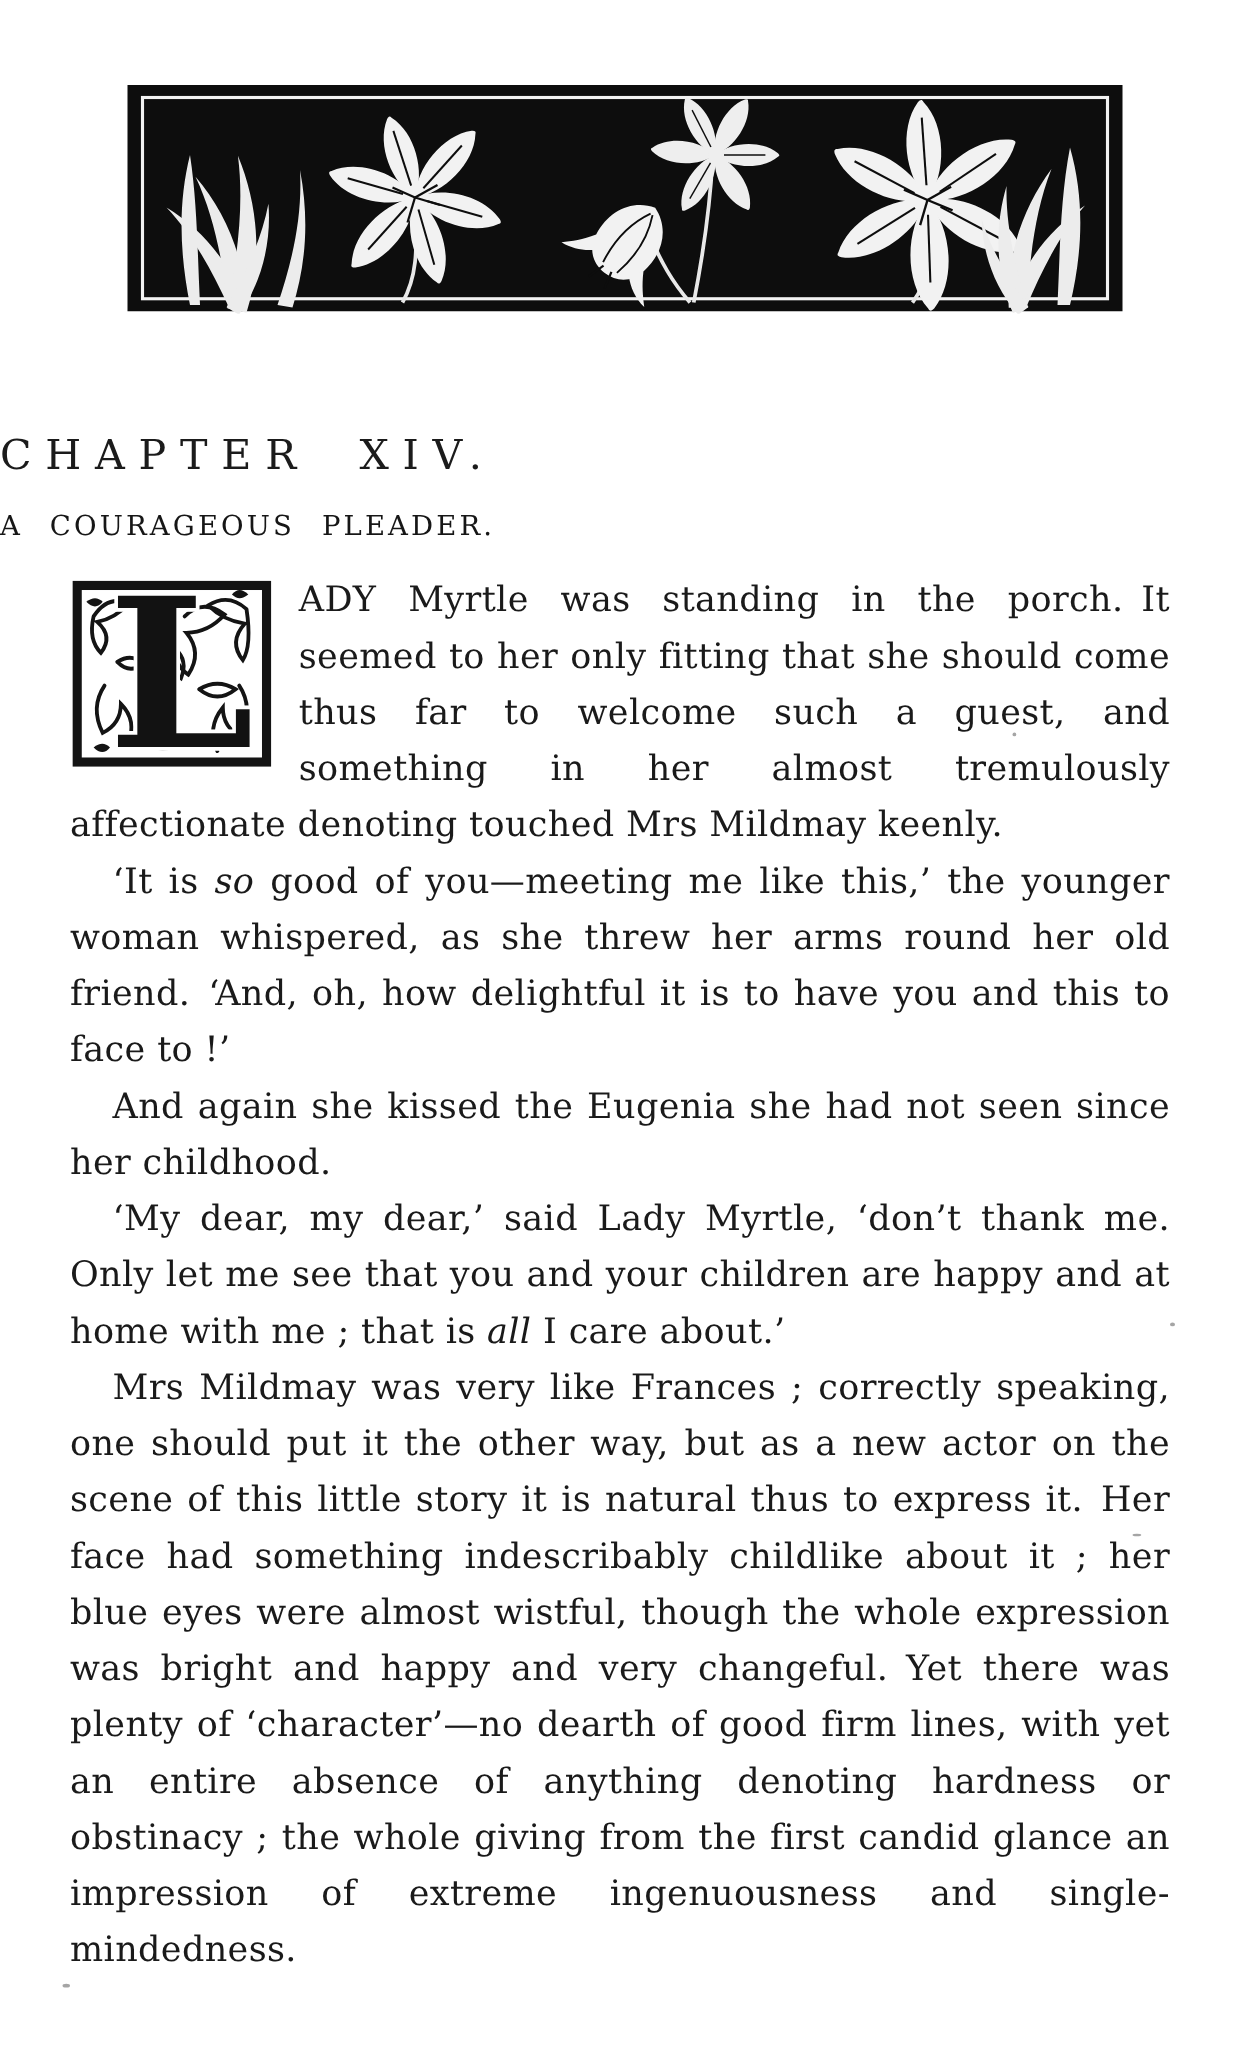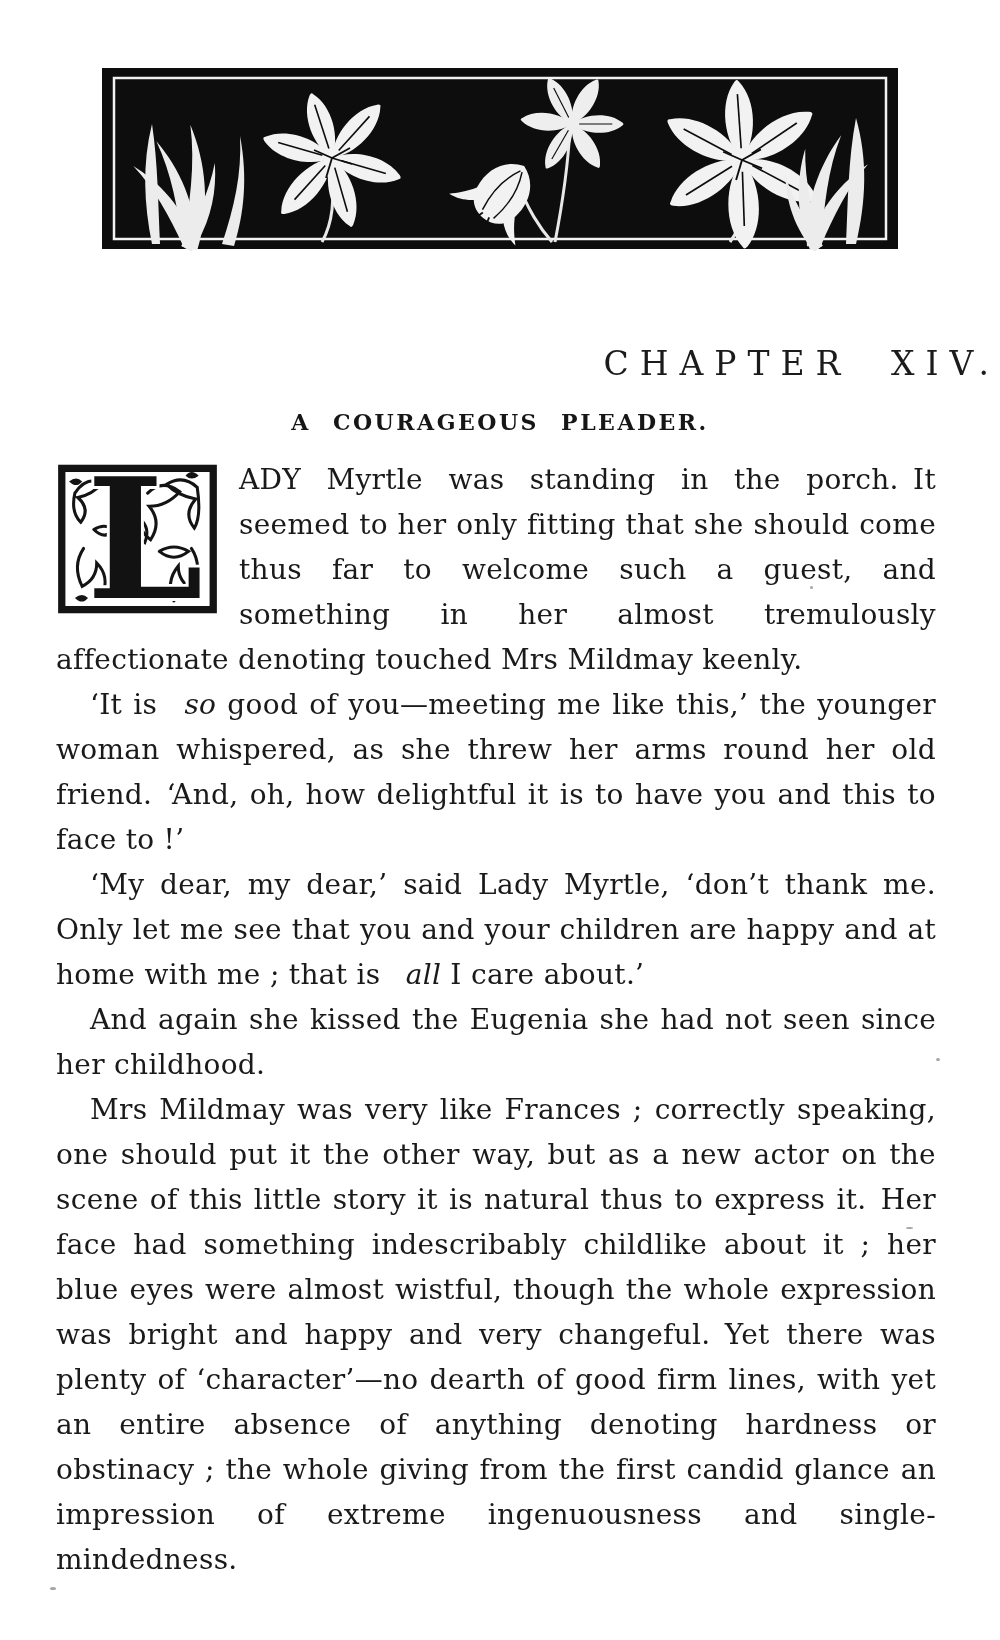--- a/index.html
+++ b/index.html
@@ -6,38 +6,38 @@
   body {
     width:1000px; height:1640px; position:relative; overflow:hidden;
     font-family:"DejaVu Serif", serif; color:#1a1a1a;
   }
   .page { width:1000px; height:1640px; position:relative; }
 
   .banner-wrap { width:800px; height:185px; margin:66px auto 0 auto; }
   .banner-wrap svg { display:block; }
 
   .chapter-title {
-    margin:96px 0 0 0; text-align:right;
+    margin:96px 0 0 0; text-align:left;
     font-size:33px; line-height:1; font-weight:normal;
     letter-spacing:11px; word-spacing:18px; color:#1b1b1b;
   }
   .chapter-subtitle {
-    margin:31px 0 16px 0; text-align:center;
-    font-size:22px; line-height:1; font-weight:bold;
+    margin:31px 0 16px 0; text-align:left;
+    font-size:22px; line-height:1; font-weight:normal;
     letter-spacing:2.5px; word-spacing:12px; color:#161616;
   }
 
   .body-text {
     margin:24px 64px 0 56px;
     font-size:28px; line-height:45px;
     text-align:justify; letter-spacing:0.3px;
   }
   .para { margin:0; padding:0; }
   .para.indent { text-indent:34px; }
-  .para i { font-style:italic;margin-left:16px; }
+  .para i { font-style:italic; }
 
   .dropcap-box {
     float:left; width:163px; height:150px;
     margin:7px 20px 6px 0;
   }
   .dropcap-box svg { display:block; width:163px; height:150px; }
 
   .speck { position:absolute; background:#8f8f8f; border-radius:50%; opacity:.8; }
 </style>
 </head>
@@ -189,22 +189,22 @@
             <path d="M8 12 q5 -4 9 0 q-4 5 -9 0 Z"></path>
             <path d="M98 90 q-5 4 -9 0 q4 -5 9 0 Z"></path>
             <path d="M12 92 q5 -4 9 0 q-4 5 -9 0 Z"></path>
             <path d="M97 8 q-5 4 -9 0 q4 -5 9 0 Z"></path>
           </g>
           <text x="20" y="92" font-family="'DejaVu Serif', serif" font-weight="bold" font-size="114" fill="#121212" stroke="#ffffff" stroke-width="4" paint-order="stroke">L</text>
         </svg>
       </span><span id="first-para-runs"><span>ADY Myrtle was standing in the porch. It seemed to her only fitting that she should come thus far to welcome such a guest, and something in her almost tremulously affectionate denoting touched Mrs Mildmay keenly.</span></span>
     </p>
   <p class="para indent"><span>‘It is </span><i>so</i><span> good of you—meeting me like this,’ the younger woman whispered, as she threw her arms round her old friend. ‘And, oh, how delightful it is to have you and this to face to !’</span></p>
+      <p class="para indent"><span>And again she kissed the Eugenia she had not seen since her childhood.</span></p>
       <p class="para indent"><span>‘My dear, my dear,’ said Lady Myrtle, ‘don’t thank me. Only let me see that you and your children are happy and at home with me ; that is </span><i>all</i><span> I care about.’</span></p>
-      <p class="para indent"><span>And again she kissed the Eugenia she had not seen since her childhood.</span></p>
       <p class="para indent"><span>Mrs Mildmay was very like Frances ; correctly speaking, one should put it the other way, but as a new actor on the scene of this little story it is natural thus to express it. Her face had something indescribably childlike about it ; her blue eyes were almost wistful, though the whole expression was bright and happy and very changeful. Yet there was plenty of ‘character’—no dearth of good firm lines, with yet an entire absence of anything denoting hardness or obstinacy ; the whole giving from the first candid glance an impression of extreme ingenuousness and single-mindedness.</span></p>
     </div>
 
   <div class="speck" style="left:810px;top:520px;width:3px;height:3px;"></div>
   <div class="speck" style="left:936px;top:992px;width:4px;height:3px;"></div>
   <div class="speck" style="left:906px;top:1161px;width:7px;height:2px;"></div>
   <div class="speck" style="left:50px;top:1521px;width:6px;height:3px;"></div>
 </div>
 
 </body></html>

